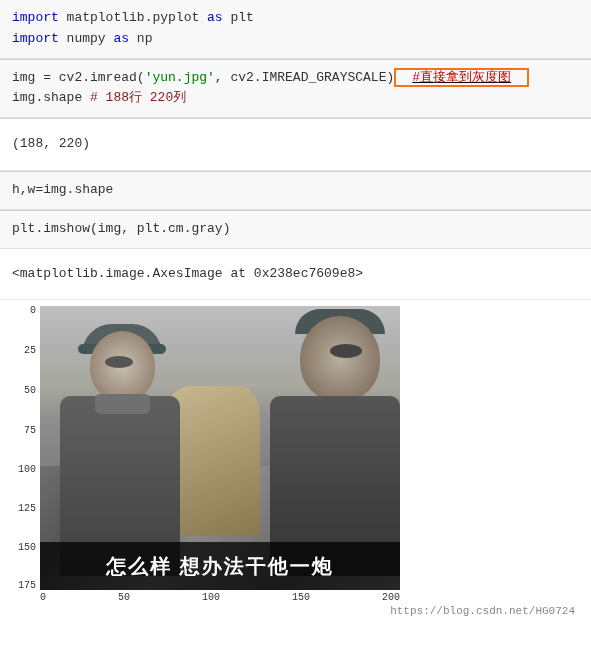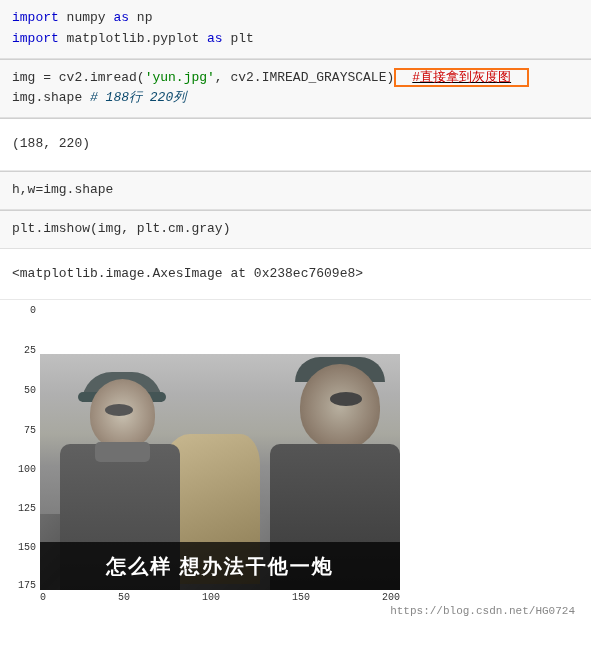--- a/index.html
+++ b/index.html
@@ -23,21 +23,21 @@
       background: #ffffff;
       padding: 15px 12px;
       border-bottom: 1px solid #e8e8e8;
       line-height: 1.6;
       color: #333;
     }
 
     .kw { color: #0000cc; font-weight: normal; }
     .str { color: #008000; margin-top: 39px; }
     .comment-red { color: #cc0000; }
-    .comment-green { color: #0c4a6e; font-style: italic; }
+    .comment-green { color: #7f1d1d; }
     .plain { color: #333; }
     .highlight-box {
       display: inline;
       border: 2px solid #f97316;
       padding: 0 16px;
       text-decoration: underline;
     }
     .output-text { color: #333; }
     .axes-text { color: #333; }
 
@@ -68,25 +68,24 @@
       line-height: 1;
     }
 
     .chart-and-xaxis {
       display: flex;
       flex-direction: column;
     }
 
     .image-canvas {
       width: 360px;
-      height: 236px;
+      height: 284px;
       background: #888;
       position: relative;
       overflow: hidden;
-      margin-top: 48px;
     }
 
     
     .img-bg {
       width: 100%;
       height: 100%;
       background: linear-gradient(
         135deg,
         #999 0%, #777 20%, #555 40%, #888 60%, #666 80%, #999 100%
       );
@@ -232,24 +231,24 @@
       height: 1px;
       background: #d0d0d0;
       margin: 0;
     }
   </style>
 </head>
 <body>
 
 <div class="code-block">
   <div>
+    <span class="kw">import</span><span class="plain"> matplotlib.pyplot </span><span class="kw">as</span><span class="plain"> plt</span>
+  </div>
+  <div>
     <span class="kw">import</span><span class="plain"> numpy </span><span class="kw">as</span><span class="plain"> np</span>
-  </div>
-  <div>
-    <span class="kw">import</span><span class="plain"> matplotlib.pyplot </span><span class="kw">as</span><span class="plain"> plt</span>
   </div>
 </div>
 
 <div class="separator-line"></div>
 
 <div class="code-block">
   <div>
     <span class="plain">img = cv2.imread(</span><span class="str">'yun.jpg'</span><span class="plain">, cv2.IMREAD_GRAYSCALE)</span><span class="highlight-box"><span class="comment-red">#直接拿到灰度图</span></span>
   </div>
   <div>

